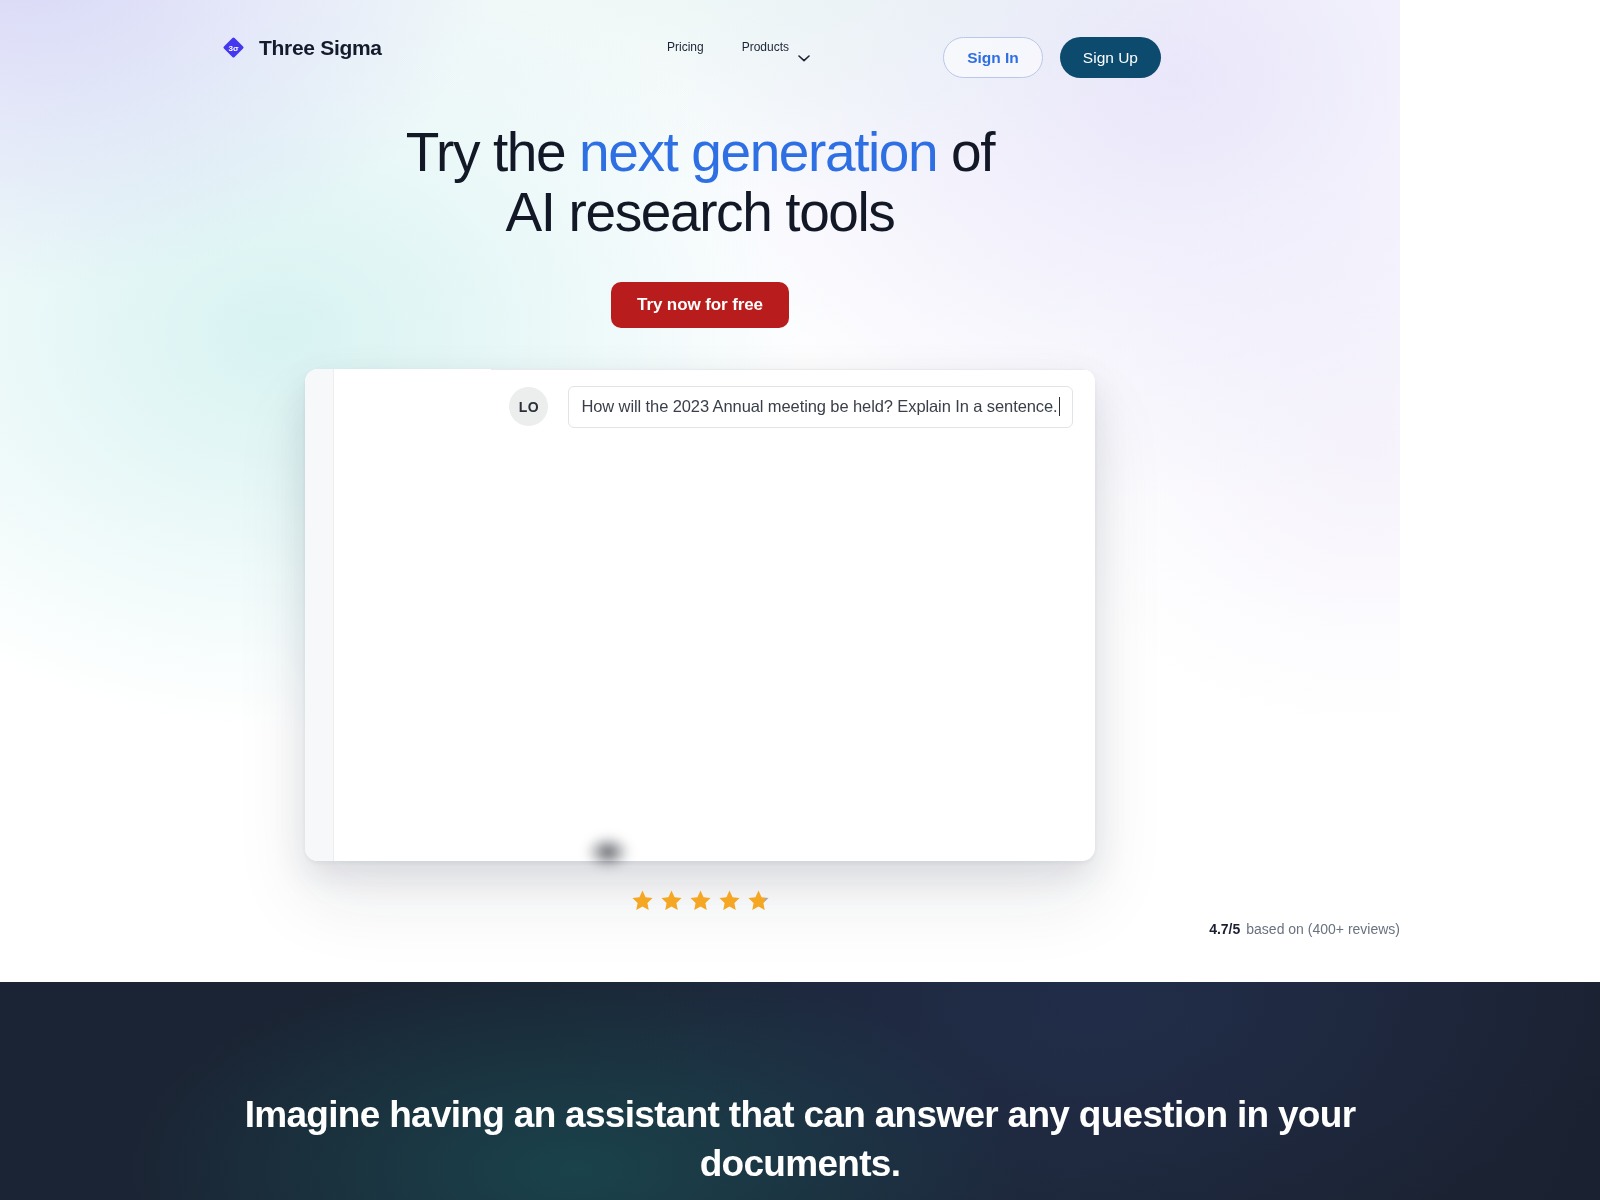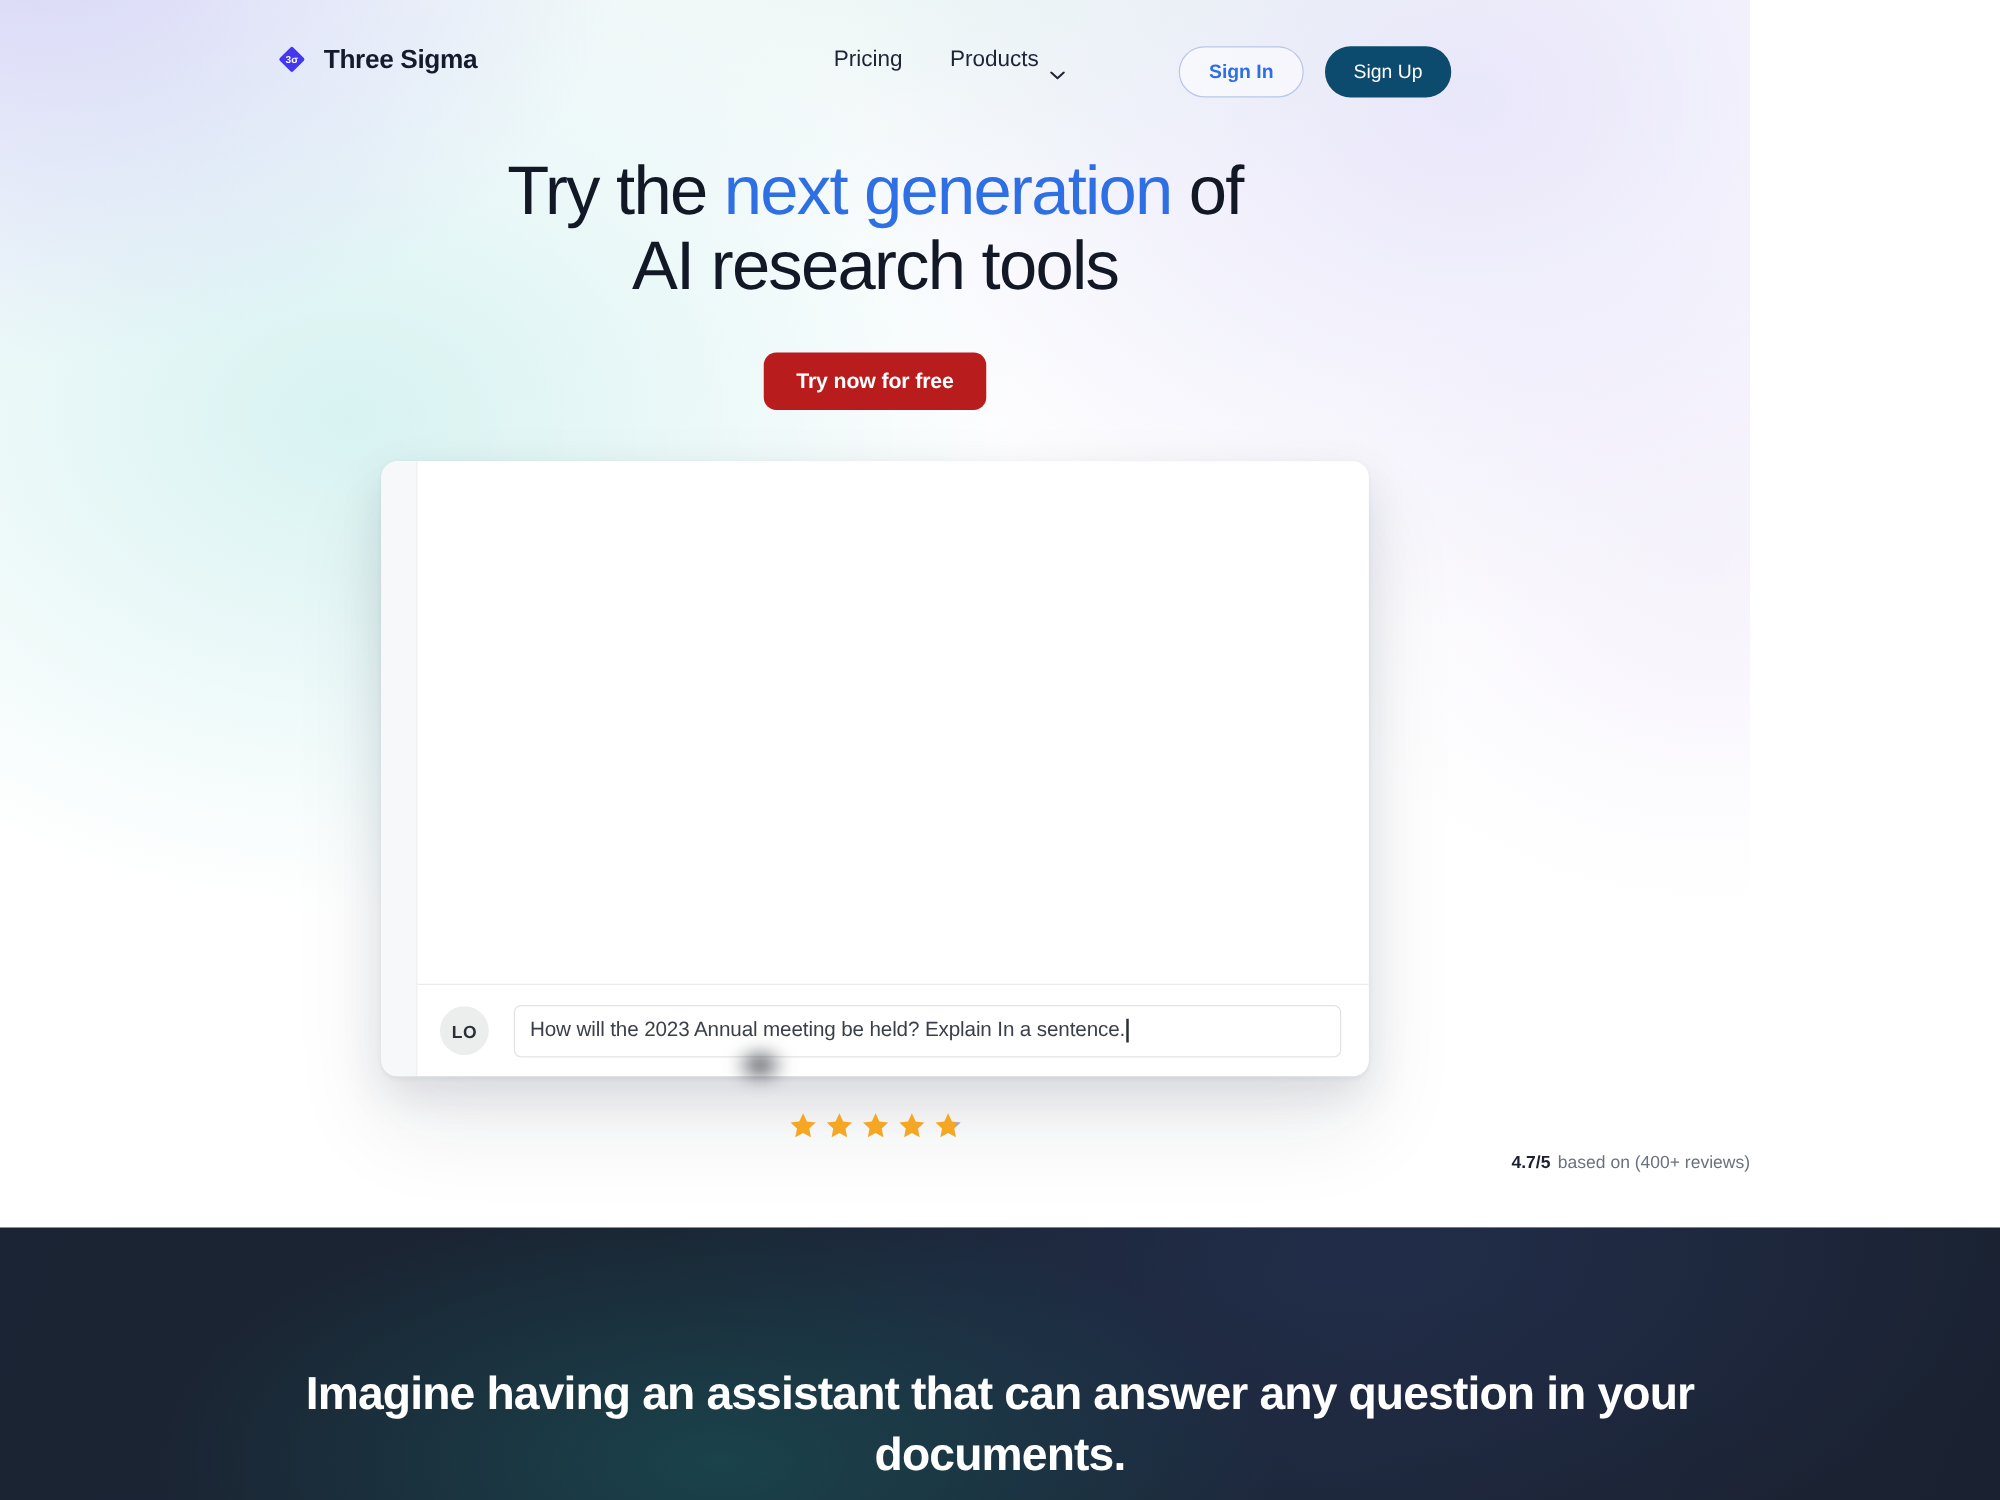--- a/index.html
+++ b/index.html
@@ -77,21 +77,21 @@
   .nav-links {
     position: absolute;
     left: 667px;
     top: 34px;
     display: flex;
     align-items: center;
     gap: 38px;
   }
 
   .nav-link {
-    font-size: 18px;
+    font-size: 12px;
     font-weight: 500;
     color: #1d2435;
     text-decoration: none;
     display: flex;
     align-items: center;
     gap: 9px;
     line-height: 26px;
     white-space: nowrap;
   }
 
@@ -199,21 +199,21 @@
     width: 29px;
     height: 100%;
     background: #f7f8f9;
     border-right: 1px solid #ededef;
     flex: 0 0 29px;
   }
 
   .demo-main {
     flex: 1;
     display: flex;
-    flex-direction: column;
+    flex-direction: row;
     min-width: 0;
   }
 
   .demo-canvas {
     flex: 1;
     background: #ffffff;
   }
 
   .demo-inputbar {
     height: 74px;

